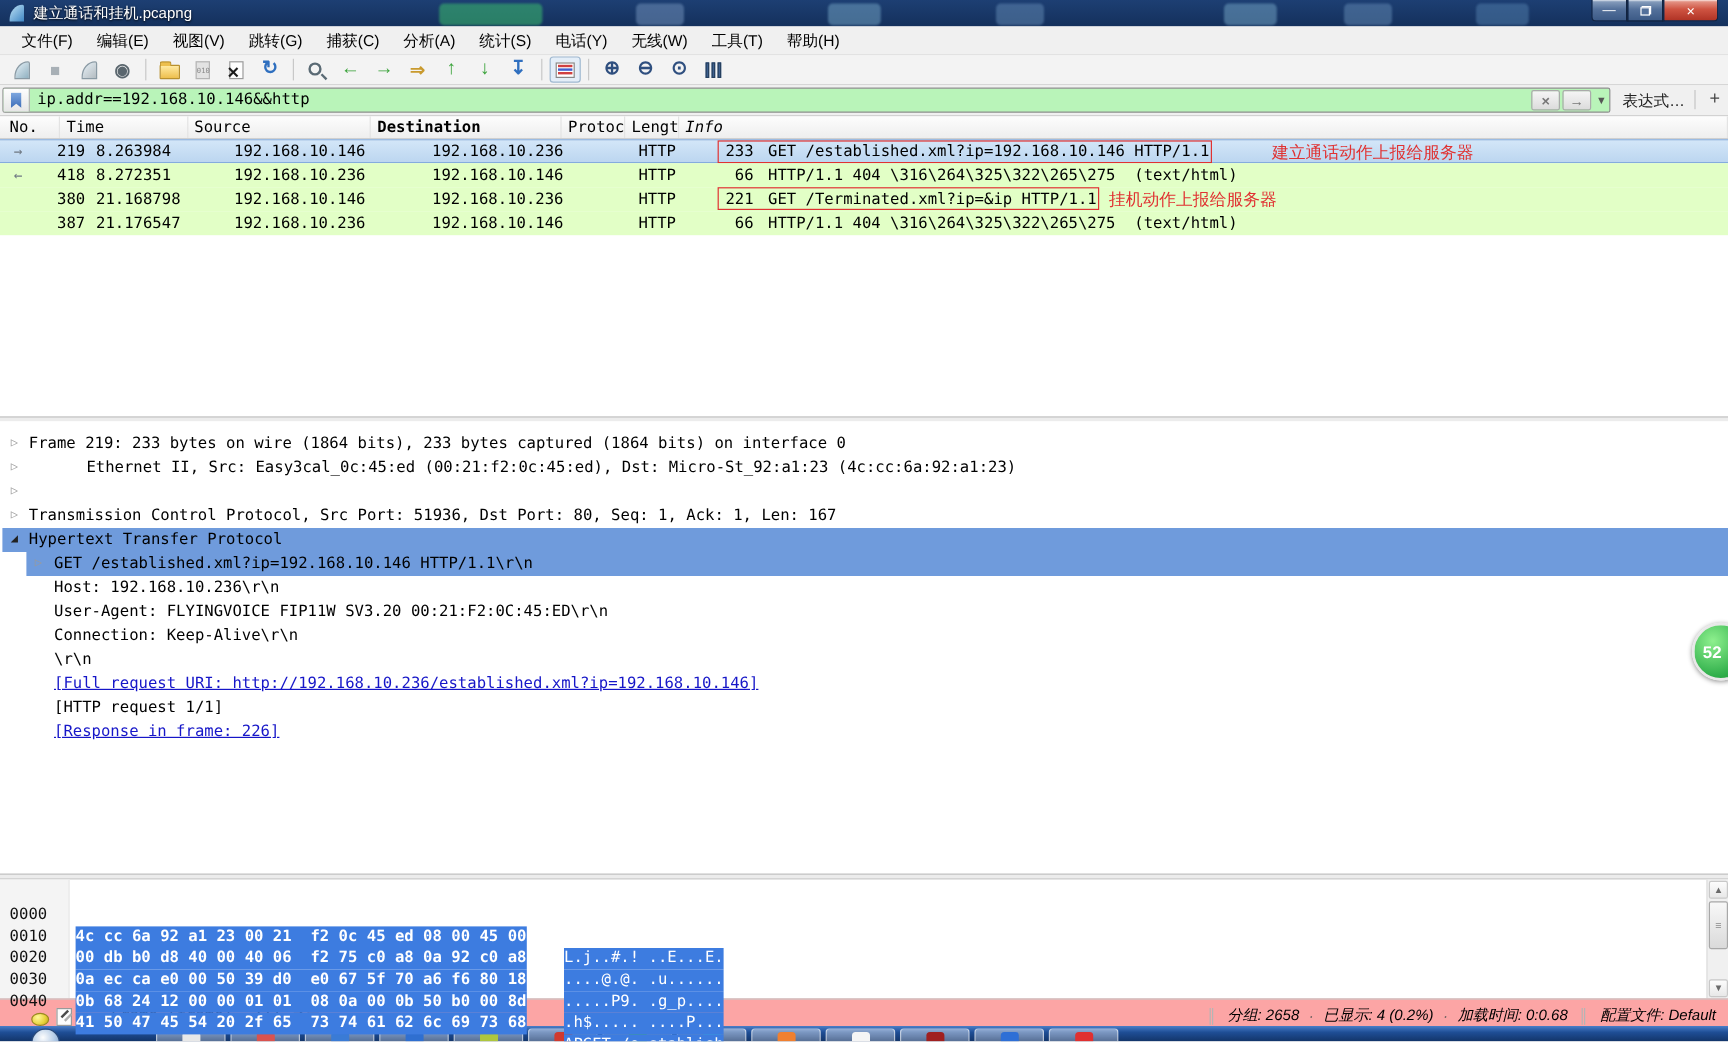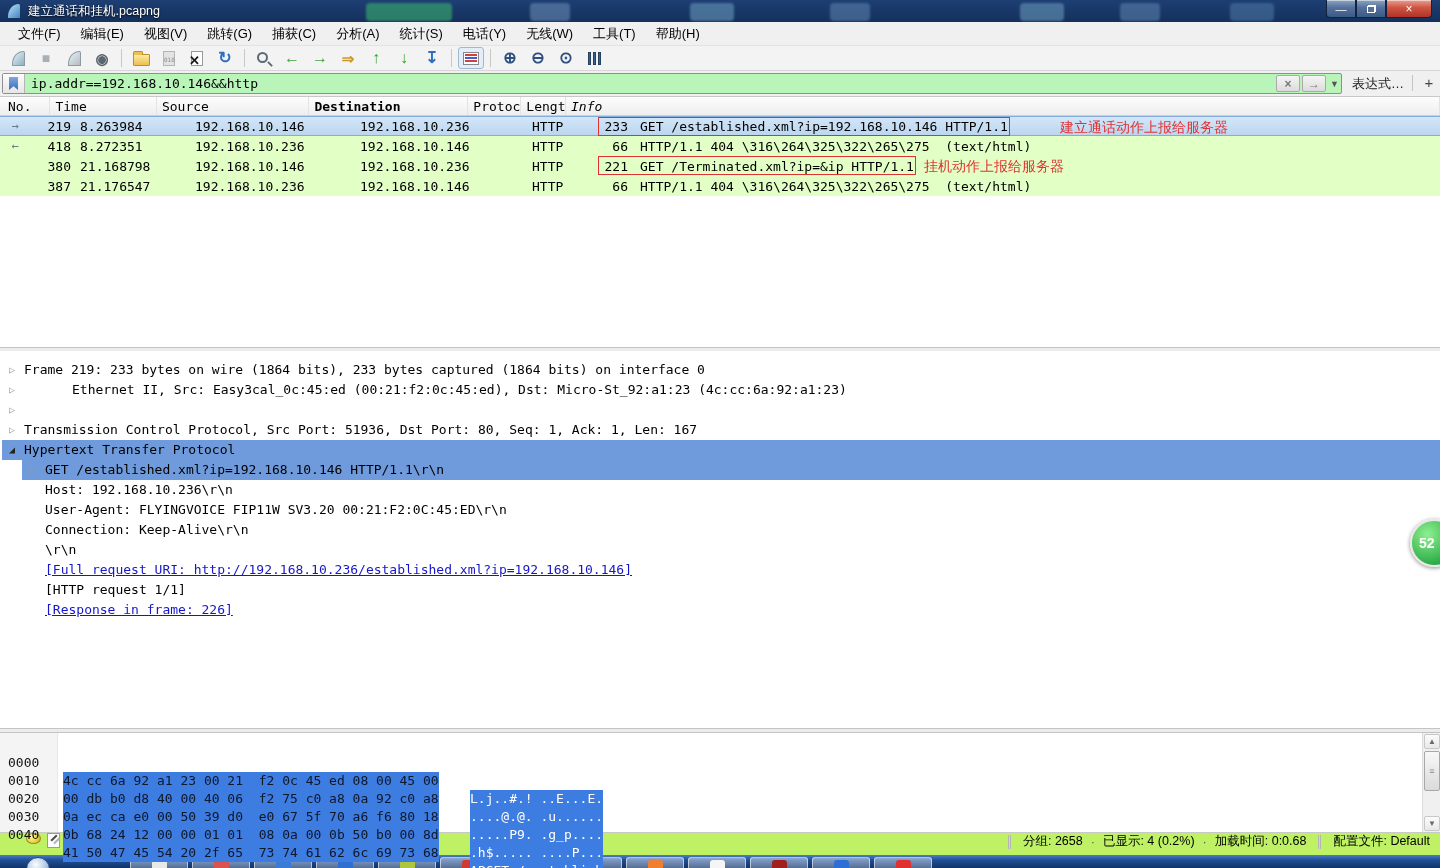--- a/index.html
+++ b/index.html
@@ -87,28 +87,28 @@
   .dline .dtext.link { color:var(--link-blue); text-decoration:underline; }
   .dline .exp { position:absolute; top:0; z-index:2; font-size:10px; line-height:20px; }
   .exp.collapsed { color:#9a9a9a; }
   .exp.expanded { color:#222; }
 
   
   .hex-pane { position:absolute; left:0; top:733px; width:1440px; height:99px; background:#fff; font-family:"DejaVu Sans Mono",monospace; font-size:13px; padding-top:3px; }
   .hex-offset-band { position:absolute; left:0; top:0; width:58px; height:99px; background:#f4f4f4; border-right:1px solid #e8e8e8; }
   .hrow { position:relative; height:18px; line-height:18px; white-space:pre; }
   .h-off { position:absolute; left:8px; color:#111; z-index:2; }
-  .h-hex { position:absolute; left:63px; background:var(--hex-highlight); color:#0f172a; z-index:2; }
+  .h-hex { position:absolute; left:63px; background:var(--hex-highlight); color:#ffffff; z-index:2;font-weight:bold; }
   .h-asc { position:absolute; left:470px; background:var(--hex-highlight); color:#fff; z-index:2; }
   .vscroll { position:absolute; right:0; top:733px; width:18px; height:99px; background:#f0f0f0; border-left:1px solid #dcdcdc; }
   .varrow { position:absolute; left:1px; width:16px; height:15px; display:flex; align-items:center; justify-content:center; font-size:8px; color:#6a6a6a; background:linear-gradient(#fcfcfc,#e8e8e8); border:1px solid #c8c8c8; border-radius:2px; }
   .vthumb { position:absolute; left:1px; top:18px; width:16px; height:40px; background:linear-gradient(#f8f8f8,#dadada); border:1px solid #a8a8a8; border-radius:2px; display:flex; align-items:center; justify-content:center; color:#8a8a8a; font-size:9px; letter-spacing:0; }
 
   
-  .statusbar { position:absolute; left:0; top:832px; width:1440px; height:23px; background:#bef264; border-top:1px solid #c8c8c8; display:flex; align-items:flex-start; font-size:12.5px; color:#000; }
+  .statusbar { position:absolute; left:0; top:832px; width:1440px; height:23px; background:#fca5a5; border-top:1px solid #c8c8c8; display:flex; align-items:flex-end; font-size:12.5px; color:#000;font-style:italic; }
   .expert-dot { width:15px; height:11px; border-radius:50%; background:radial-gradient(circle at 35% 30%,#fff89a,#e8d23a 60%,#b8a018); border:1px solid #9a8a20; margin:0 6px 0 26px; }
   .note-icon { width:13px; height:15px; background:#fdfdfd; border:1px solid #9a9a9a; position:relative; margin-right:32px; }
   .note-icon::after { content:""; position:absolute; left:2px; top:3px; width:8px; height:2px; background:#4a4a4a; transform:rotate(-45deg); box-shadow:0 4px 0 #b0b0b0; }
   .status-left-text { font-family:"DejaVu Sans Mono",monospace; font-size:13px; }
   .status-right { position:absolute; right:10px; display:flex; align-items:center; gap:8px; white-space:nowrap; }
   .sdot { color:#555; }
   .sbar2 { width:3px; height:14px; border-left:1px solid #b5b5b5; border-right:1px solid #b5b5b5; margin:0 4px; }
 
   
   .taskbar { position:absolute; left:0; top:855px; width:1440px; height:13px; background:linear-gradient(#4a7ec8,#1f4e96 40%,#123468); overflow:hidden; }

